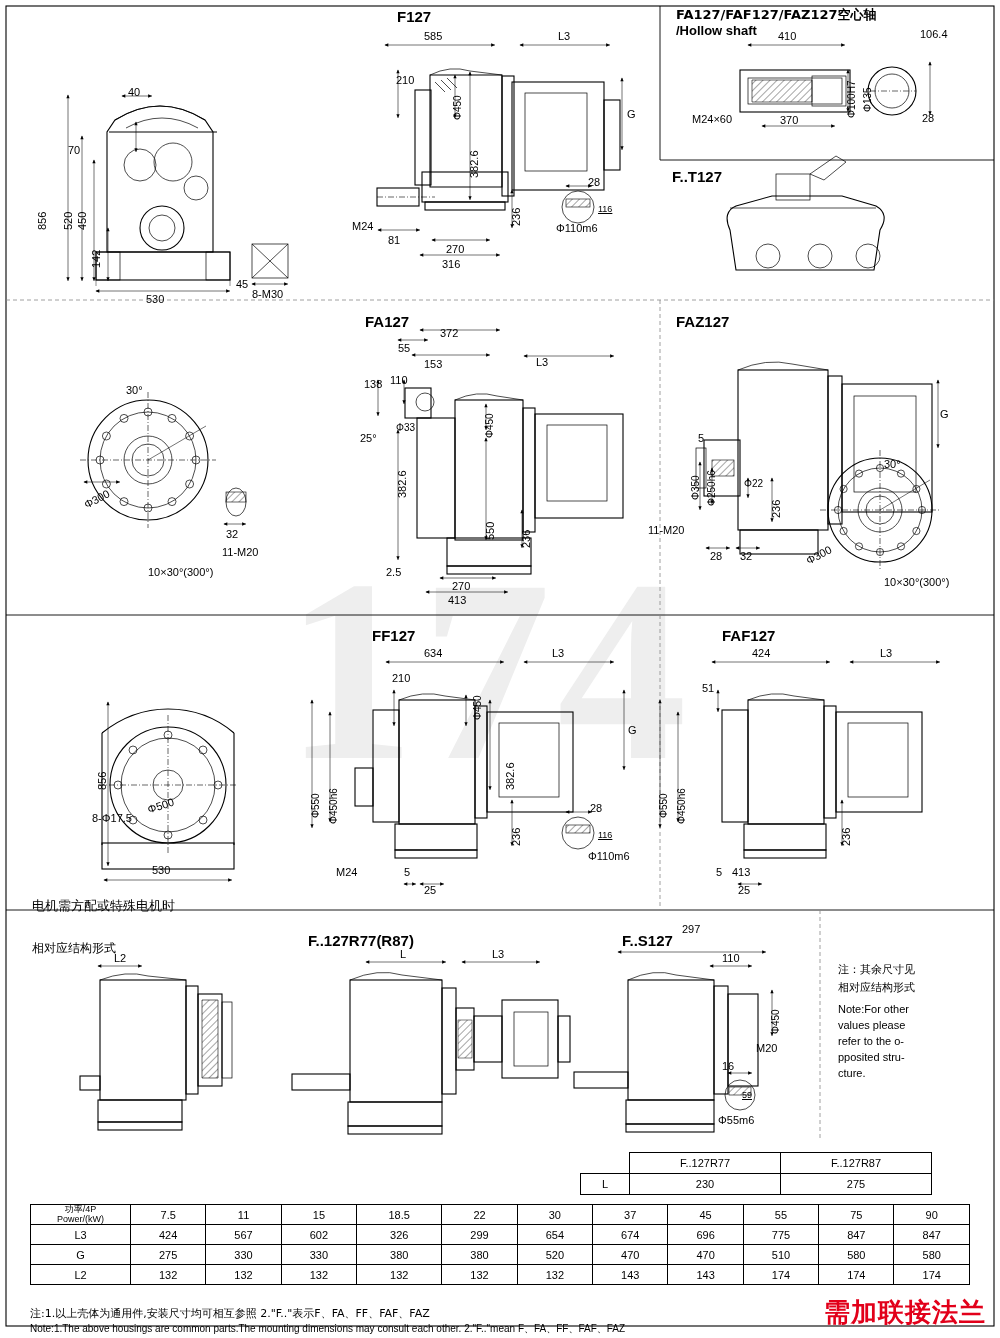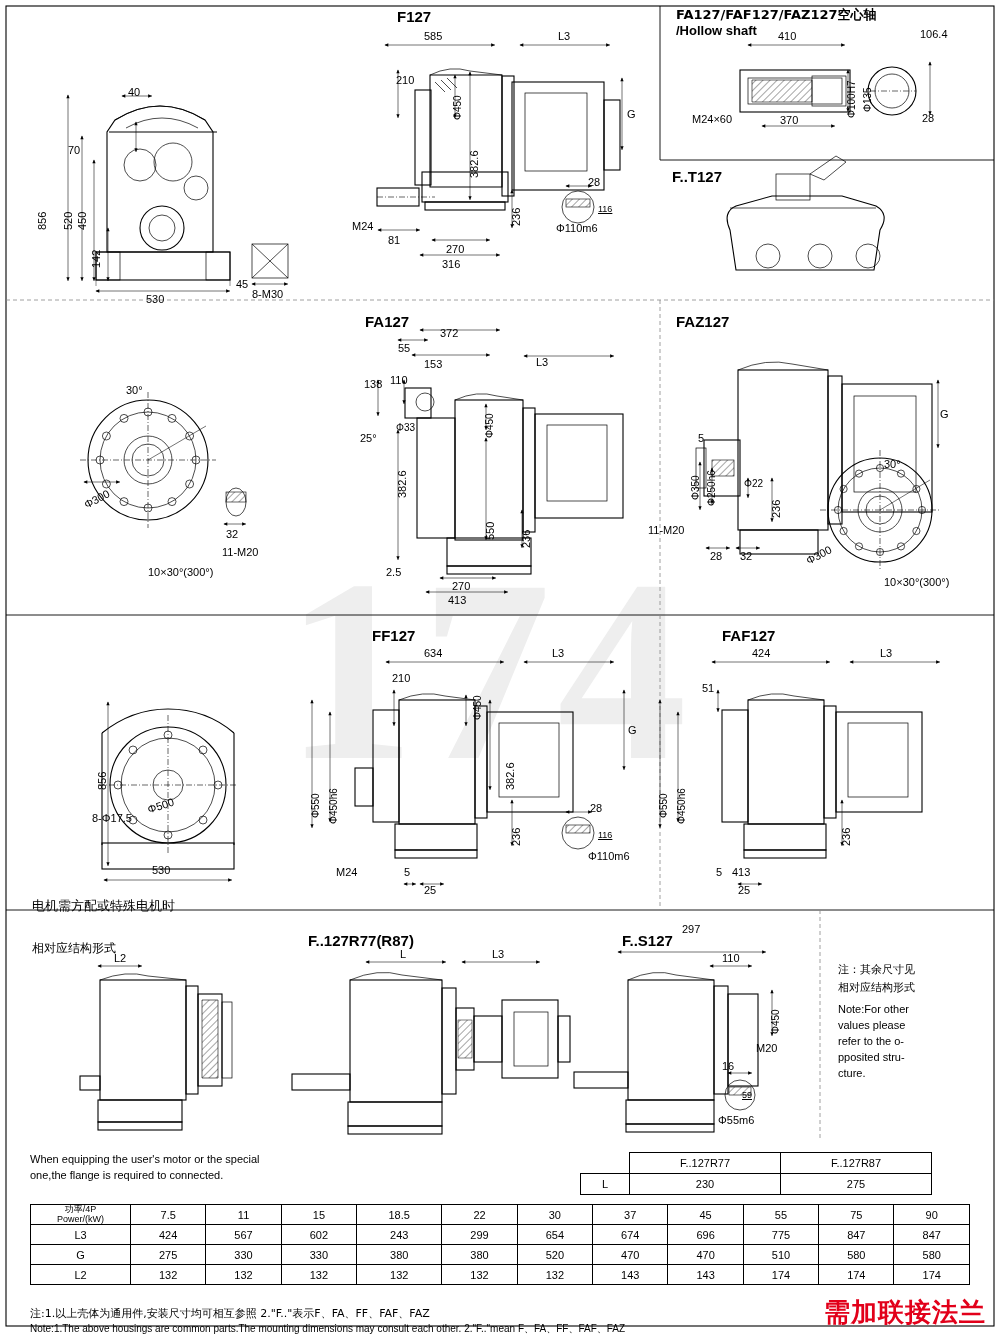--- a/index.html
+++ b/index.html
@@ -511,22 +511,20 @@
     <div class="lbl" style="left:718px;top:1114px;">Φ55m6</div>
 
     <div class="noteBox cn" style="left:838px;top:962px;">注：其余尺寸见</div>
     <div class="noteBox cn" style="left:838px;top:980px;">相对应结构形式</div>
     <div class="noteBox" style="left:838px;top:1002px;white-space:pre-line;">Note:For other
 values please
 refer to the o-
 pposited stru-
 cture.</div>
 
-    <div class="noteBox" style="left:30px;top:1152px;white-space:pre-line;">When equipping the user's motor or the special
-one,the flange is required to connected.</div>
 
     <table class="ltbl">
       <tbody>
           <tr>
         <td style="border:none;"></td>
         <td style="width:130px;">F..127R77</td>
         <td style="width:130px;">F..127R87</td>
       </tr>
       <tr>
         <td style="width:28px;">L</td>
@@ -551,21 +549,21 @@
         <td>45</td>
         <td>55</td>
         <td>75</td>
         <td>90</td>
       </tr>
       <tr>
         <td class="rh">L3</td>
         <td>424</td>
         <td>567</td>
         <td>602</td>
-        <td>243</td>
+        <td>326</td>
         <td>299</td>
         <td>654</td>
         <td>674</td>
         <td>696</td>
         <td>775</td>
         <td>847</td>
         <td>847</td>
       </tr>
       <tr>
         <td class="rh">G</td>

